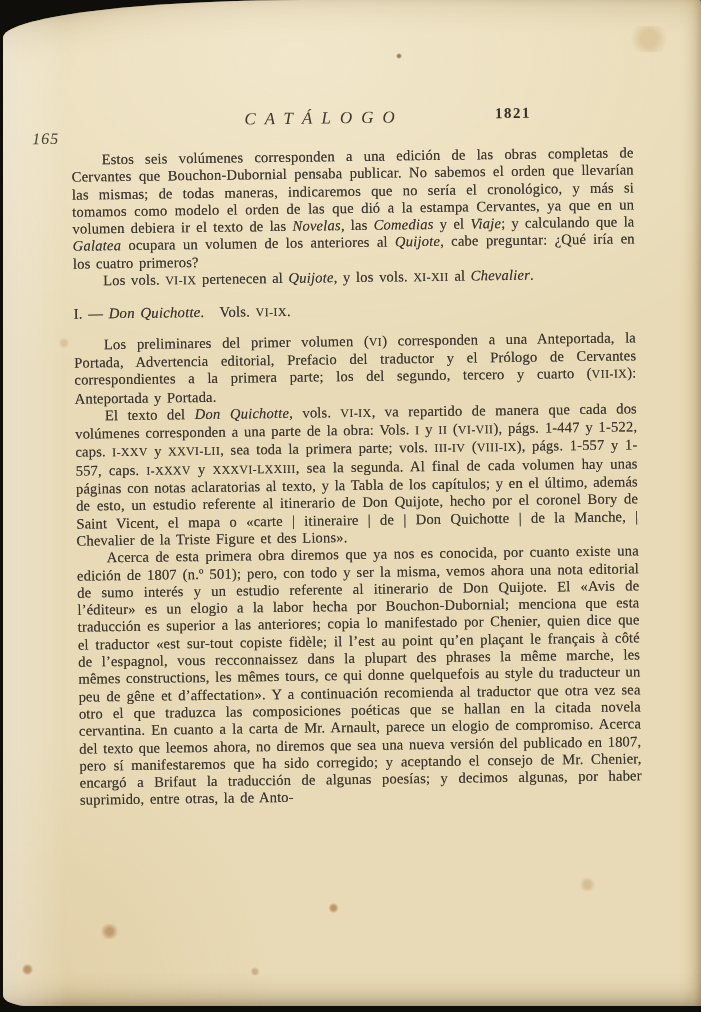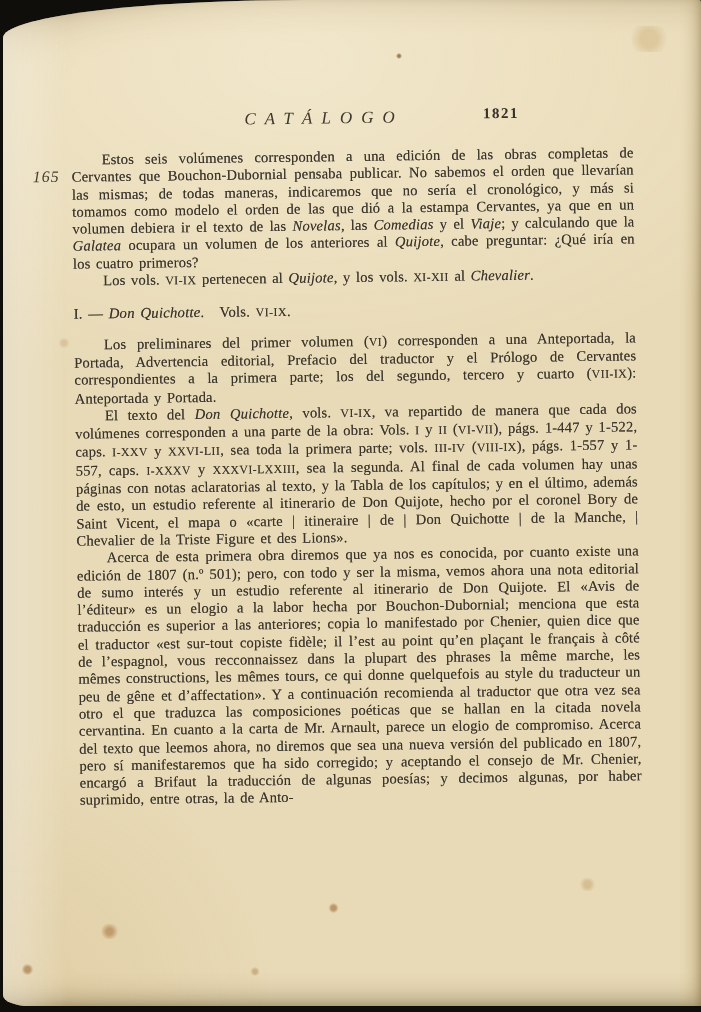--- a/index.html
+++ b/index.html
@@ -55,31 +55,31 @@
   .content{
     position:absolute;
     left:75px;top:104px;width:562px;
     transform:rotate(-0.75deg);
     transform-origin:50% 45%;
     color:#3a342c;
   }
   .header{position:relative;height:44px;}
   .folio{
     position:absolute;left:-39px;top:22px;
-    font-style:italic;font-size:16px;letter-spacing:1px;color:#453f33;margin-top:38px;
+    font-style:italic;font-size:16px;letter-spacing:1px;color:#453f33;
   }
   .running-title{
     position:absolute;left:0;width:100%;top:4px;
     transform:translateX(-28px);
     text-align:center;
     font-style:italic;font-size:17px;letter-spacing:9px;
     color:#3e382e;
   }
   .pagenum{
-    position:absolute;left:412px;top:3px;
+    position:absolute;left:424px;top:3px;
     font-weight:bold;font-size:15px;letter-spacing:1.5px;color:#35302а;
     color:#35302a;
   }
   .bodytext{
     font-size:14.6px;
     line-height:17.3px;
     text-align:justify;
     letter-spacing:0.15px;
     word-spacing:0.12em;
     text-shadow:0 0 .5px rgba(58,52,44,.65);

